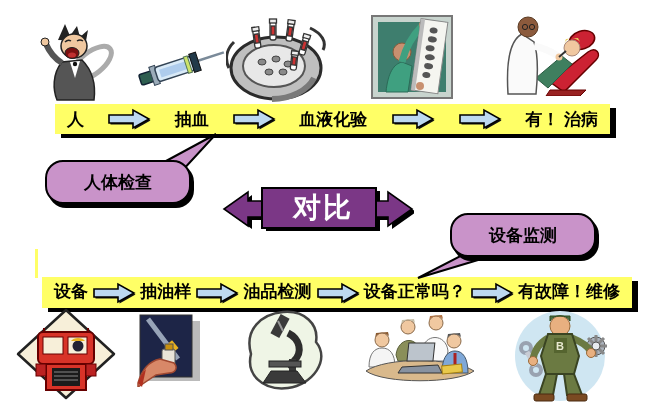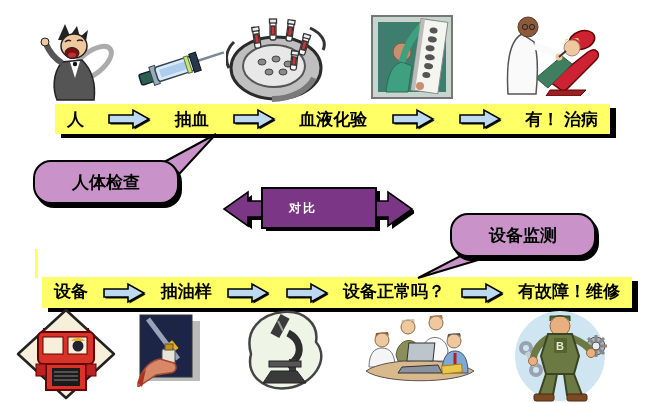--- a/index.html
+++ b/index.html
@@ -24,23 +24,23 @@
     border:2px solid #000;border-radius:18px;
     box-shadow:3px 4px 0 #000;
     display:flex;align-items:center;justify-content:center;
     font-weight:bold;font-size:17px;color:#000;
   }
   .tail{position:absolute;z-index:2;}
   .connector-line{position:absolute;width:3px;background:var(--banner-yellow,#FFFF66);z-index:1;}
   
   .compare-wrap{position:absolute;z-index:3;}
   .compare-label{
-    position:absolute;left:24px;top:2px;width:114px;height:40px;
+    position:absolute;left:44px;top:2px;width:114px;height:40px;
     display:flex;align-items:center;justify-content:center;
-    color:#fff;font-weight:bold;font-size:12px;letter-spacing:2px;
+    color:#fff;font-weight:bold;font-size:28px;letter-spacing:2px;
   }
   .clip{position:absolute;}
   .clip svg{display:block;}
 </style>
 </head>
 <body>
 
 <div id="canvas">
 
   <div class="clip" style="left:32px;top:18px;">
@@ -175,21 +175,21 @@
     <svg class="flow-arrow" width="44" height="22" viewBox="0 0 44 22">
         <polygon points="2,7 26,7 26,2 42,11 26,20 26,15 2,15" transform="translate(1.5,1.5)" fill="#111"></polygon>
         <polygon points="2,7 26,7 26,2 42,11 26,20 26,15 2,15" style="fill:var(--flow-arrow-blue,#BDD9F0)" stroke="#000" stroke-width="1.6"></polygon>
       </svg>
     <span class="step">有！ 治病</span>
   </div>
 
   <svg class="tail" style="left:140px;top:132px;" width="82" height="52" viewBox="0 0 82 52">
     <polygon points="2,42 76,2 30,52" fill="var(--callout-plum,#C993C9)" stroke="#000" stroke-width="2"></polygon>
   </svg>
-  <div class="bubble" style="left:33px;top:160px;width:142px;height:40px;">
+  <div class="bubble" style="left:45px;top:160px;width:142px;height:40px;">
     <span>人体检查</span>
   </div>
 
   <div class="compare-wrap" style="left:222px;top:186px;width:192px;height:46px;">
     <svg width="192" height="46" viewBox="0 0 192 46">
       <g transform="translate(4,3)" fill="#000">
         <polygon points="40,15 26,15 26,6 2,23 26,40 26,31 40,31"></polygon>
         <polygon points="154,15 166,15 166,6 190,23 166,40 166,31 154,31"></polygon>
         <rect x="40" y="2" width="114" height="40"></rect>
       </g>
@@ -212,20 +212,21 @@
     <span class="step">设备</span>
     <svg class="flow-arrow" width="44" height="22" viewBox="0 0 44 22">
         <polygon points="2,7 26,7 26,2 42,11 26,20 26,15 2,15" transform="translate(1.5,1.5)" fill="#111"></polygon>
         <polygon points="2,7 26,7 26,2 42,11 26,20 26,15 2,15" style="fill:var(--flow-arrow-blue,#BDD9F0)" stroke="#000" stroke-width="1.6"></polygon>
       </svg>
     <span class="step">抽油样</span>
     <svg class="flow-arrow" width="44" height="22" viewBox="0 0 44 22">
         <polygon points="2,7 26,7 26,2 42,11 26,20 26,15 2,15" transform="translate(1.5,1.5)" fill="#111"></polygon>
         <polygon points="2,7 26,7 26,2 42,11 26,20 26,15 2,15" style="fill:var(--flow-arrow-blue,#BDD9F0)" stroke="#000" stroke-width="1.6"></polygon>
       </svg>
+    <span class="step">油品检测</span>
     <svg class="flow-arrow" width="44" height="22" viewBox="0 0 44 22">
         <polygon points="2,7 26,7 26,2 42,11 26,20 26,15 2,15" transform="translate(1.5,1.5)" fill="#111"></polygon>
         <polygon points="2,7 26,7 26,2 42,11 26,20 26,15 2,15" style="fill:var(--flow-arrow-blue,#BDD9F0)" stroke="#000" stroke-width="1.6"></polygon>
       </svg>
     <span class="step">设备正常吗？</span>
     <svg class="flow-arrow" width="44" height="22" viewBox="0 0 44 22">
         <polygon points="2,7 26,7 26,2 42,11 26,20 26,15 2,15" transform="translate(1.5,1.5)" fill="#111"></polygon>
         <polygon points="2,7 26,7 26,2 42,11 26,20 26,15 2,15" style="fill:var(--flow-arrow-blue,#BDD9F0)" stroke="#000" stroke-width="1.6"></polygon>
       </svg>
     <span class="step">有故障！维修</span>

